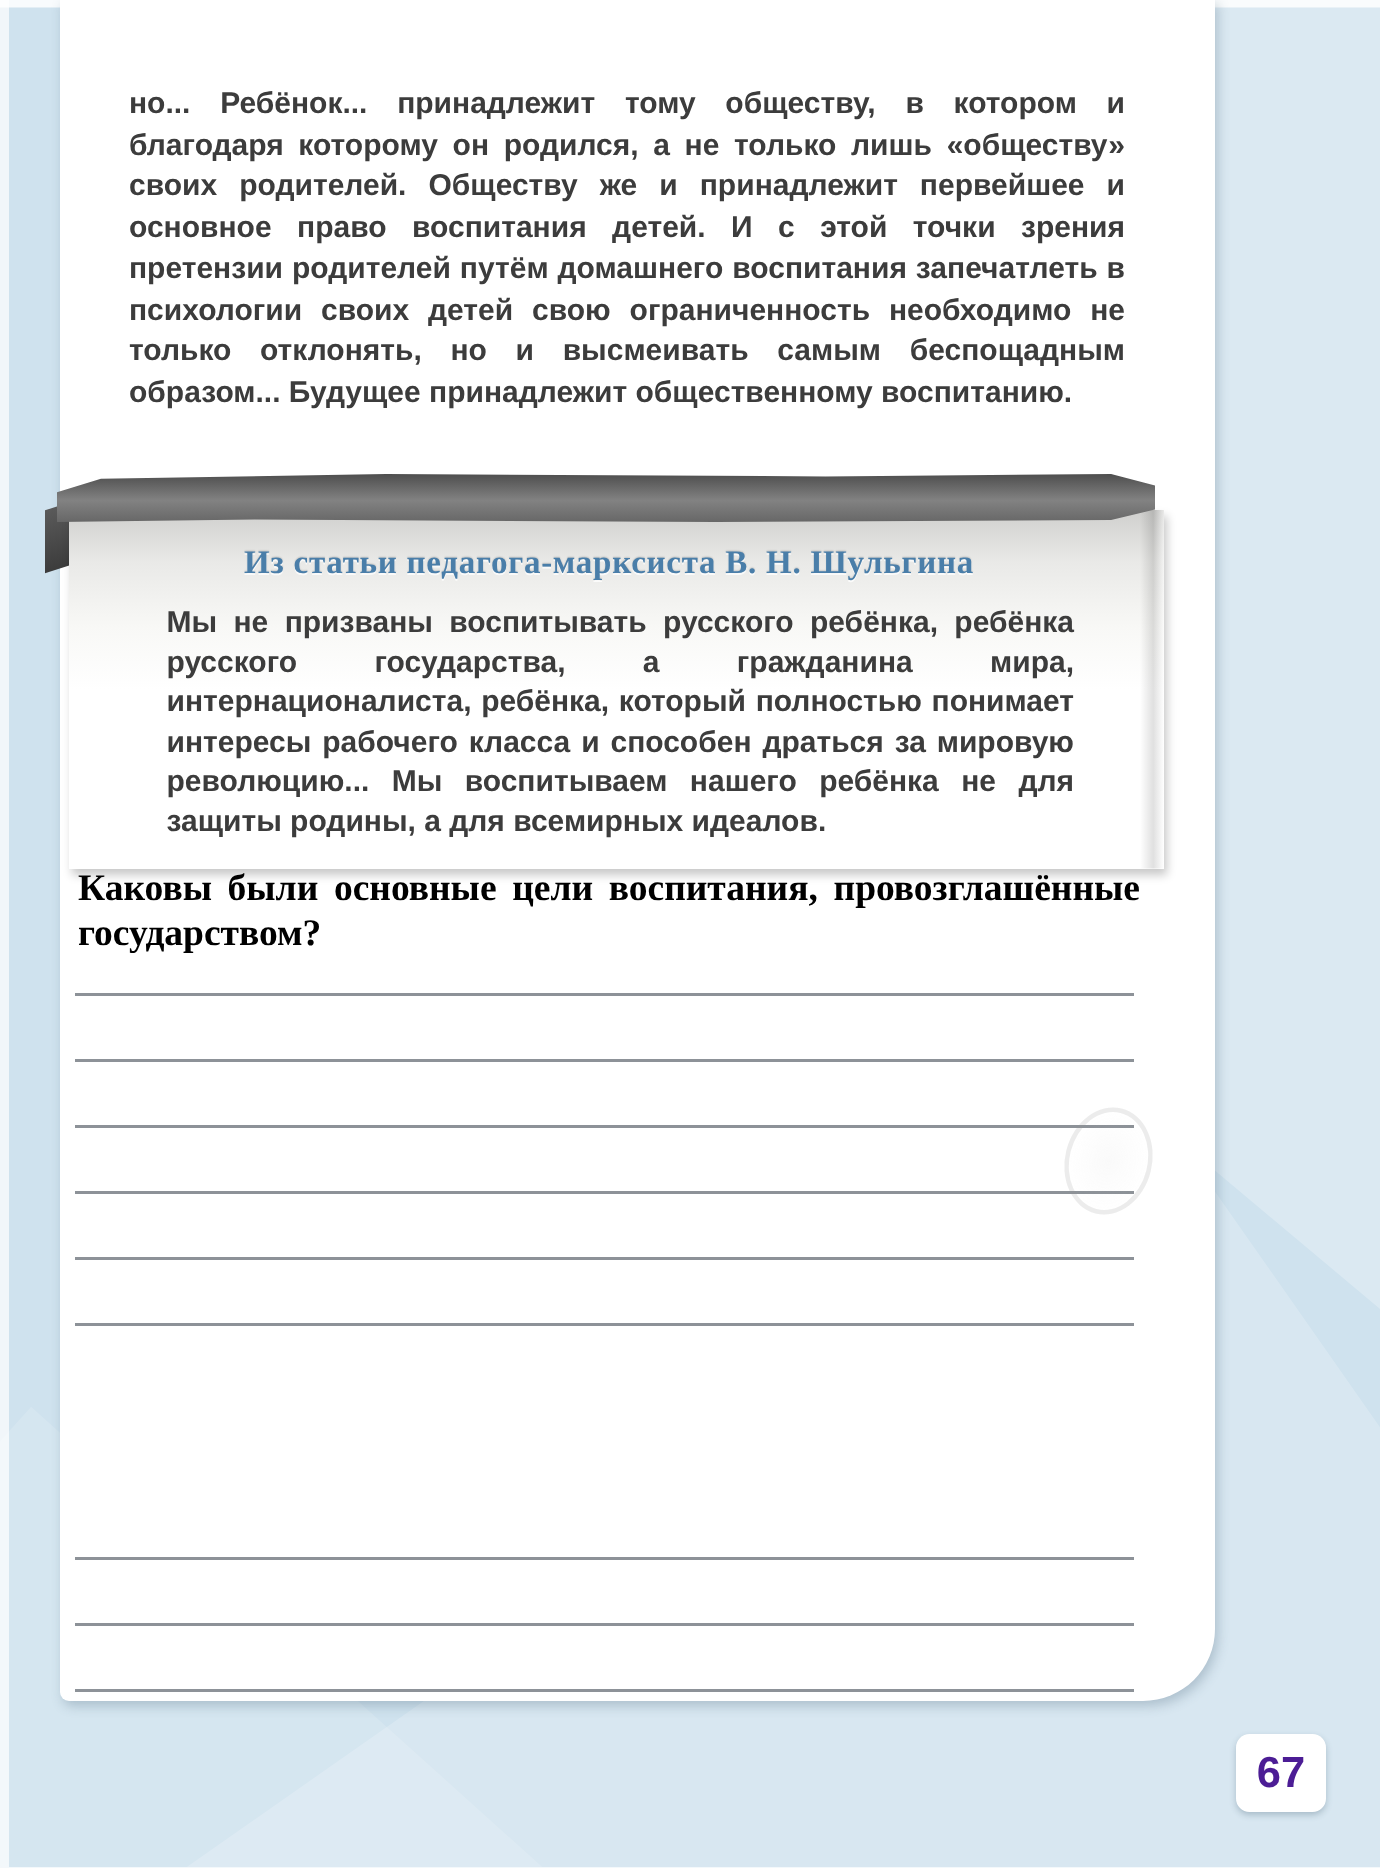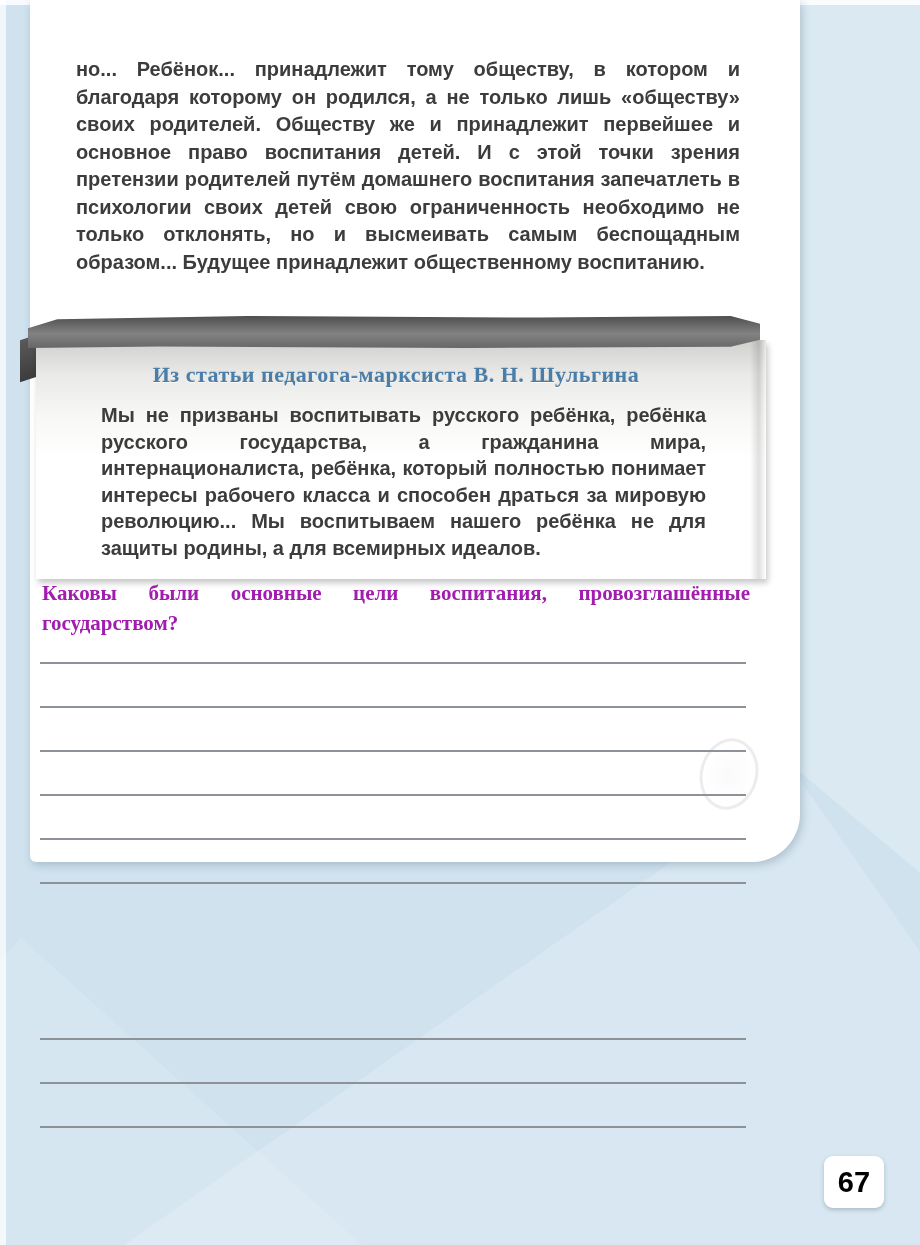--- a/index.html
+++ b/index.html
@@ -10,21 +10,21 @@
 
   
   .bg-shape { position:absolute; pointer-events:none; }
   .s1 { right:-350px; top:-60px; width:780px; height:780px; transform:rotate(40deg); background:rgba(255,255,255,0.25); }
   .s2 { right:-160px; bottom:-430px; width:920px; height:700px; transform:rotate(-35deg); background:rgba(255,255,255,0.20); }
   .s3 { left:-220px; bottom:-320px; width:520px; height:520px; transform:rotate(42deg); background:rgba(255,255,255,0.14); }
   .edge-top { position:absolute; left:0; top:0; width:100%; height:5px; background:rgba(255,255,255,0.85); }
   .edge-left { position:absolute; left:0; top:0; width:6px; height:100%; background:rgba(255,255,255,0.7); }
 
   
-  .page { position:absolute; left:30px; top:0; width:770px; height:862px; background:#ffffff;
+  .page { position:absolute; left:40px; top:0; width:770px; height:1134px; background:#ffffff;
           border-radius:0 0 48px 6px; box-shadow:2px 3px 8px rgba(60,90,110,0.28); }
 
   .excerpt { font-size:20px; line-height:27.5px; font-weight:600; color:var(--text-dark,#3c3c3c);
              text-align:justify; hyphens:auto; }
   .excerpt-intro { position:absolute; left:46px; top:56px; width:664px; }
 
   
   .scroll { position:absolute; left:-8px; top:316px; width:748px; }
   .scroll-fold { position:absolute; left:-2px; top:20px; width:26px; height:42px; z-index:0;
                  background:linear-gradient(180deg,#5a5a5a,#3c3c3c); transform:skewY(-18deg); }
@@ -36,36 +36,36 @@
                  background:linear-gradient(180deg,#cfcfcd 0px,#e9e9e7 34px,#f8f8f6 78px,#ffffff 120px);
                  box-shadow:2px 4px 6px rgba(0,0,0,0.22); }
   .scroll-body::after { content:""; position:absolute; right:0; top:0; bottom:0; width:16px;
                  background:linear-gradient(90deg, rgba(0,0,0,0) 0%, rgba(0,0,0,0.12) 55%, rgba(255,255,255,0.55) 100%); }
   .scroll-title { font-family:"Liberation Serif", serif; font-weight:bold; font-size:22px; letter-spacing:0.5px;
                  color:var(--accent-title-blue,#4a7ea9); text-align:center; margin:0 0 14px 0;
                  text-shadow:0 1px 0 rgba(255,255,255,0.75), 0 -1px 1px rgba(0,0,0,0.15); }
   .quote { font-size:20px; line-height:26.5px;margin-left:15px; }
 
   .question { position:absolute; left:12px; width:708px; font-family:"Liberation Serif", serif;
-              font-weight:bold; font-size:21px; line-height:30px; color:#a21caf; text-align:justify; hyphens:auto; }
+              font-weight:bold; font-size:25px; line-height:30px; color:#000000; text-align:justify; hyphens:auto; }
   .q1 { top:578px; }
   .q2 { top:948px; }
 
   .answer-lines { position:absolute; left:10px; width:706px; }
   .lines1 { top:620px; }
   .lines2 { top:996px; }
   .answer-line { height:44px; border-bottom:2px solid var(--answer-line-gray,#8d9298); }
 
   .smudge { position:absolute; left:670px; top:738px; width:58px; height:72px; border-radius:50%;
             border:3px solid rgba(150,150,150,0.18); transform:rotate(14deg);
             background:radial-gradient(ellipse at center, rgba(170,170,170,0.06), rgba(170,170,170,0) 70%); }
 
   .page-number { position:absolute; left:824px; top:1156px; width:60px; height:52px; background:#ffffff;
                  border-radius:9px; display:flex; align-items:center; justify-content:center;
-                 font-weight:bold; font-size:29px; color:#000000; box-shadow:0 2px 4px rgba(60,90,110,0.3); }
+                 font-weight:bold; font-size:29px; color:#4c1d95; box-shadow:0 2px 4px rgba(60,90,110,0.3); }
 </style>
 </head>
 <body>
 
 <div class="canvas">
   <div class="bg-shape s1"></div>
   <div class="bg-shape s2"></div>
   <div class="bg-shape s3"></div>
   <div class="edge-top"></div>
   <div class="edge-left"></div>

